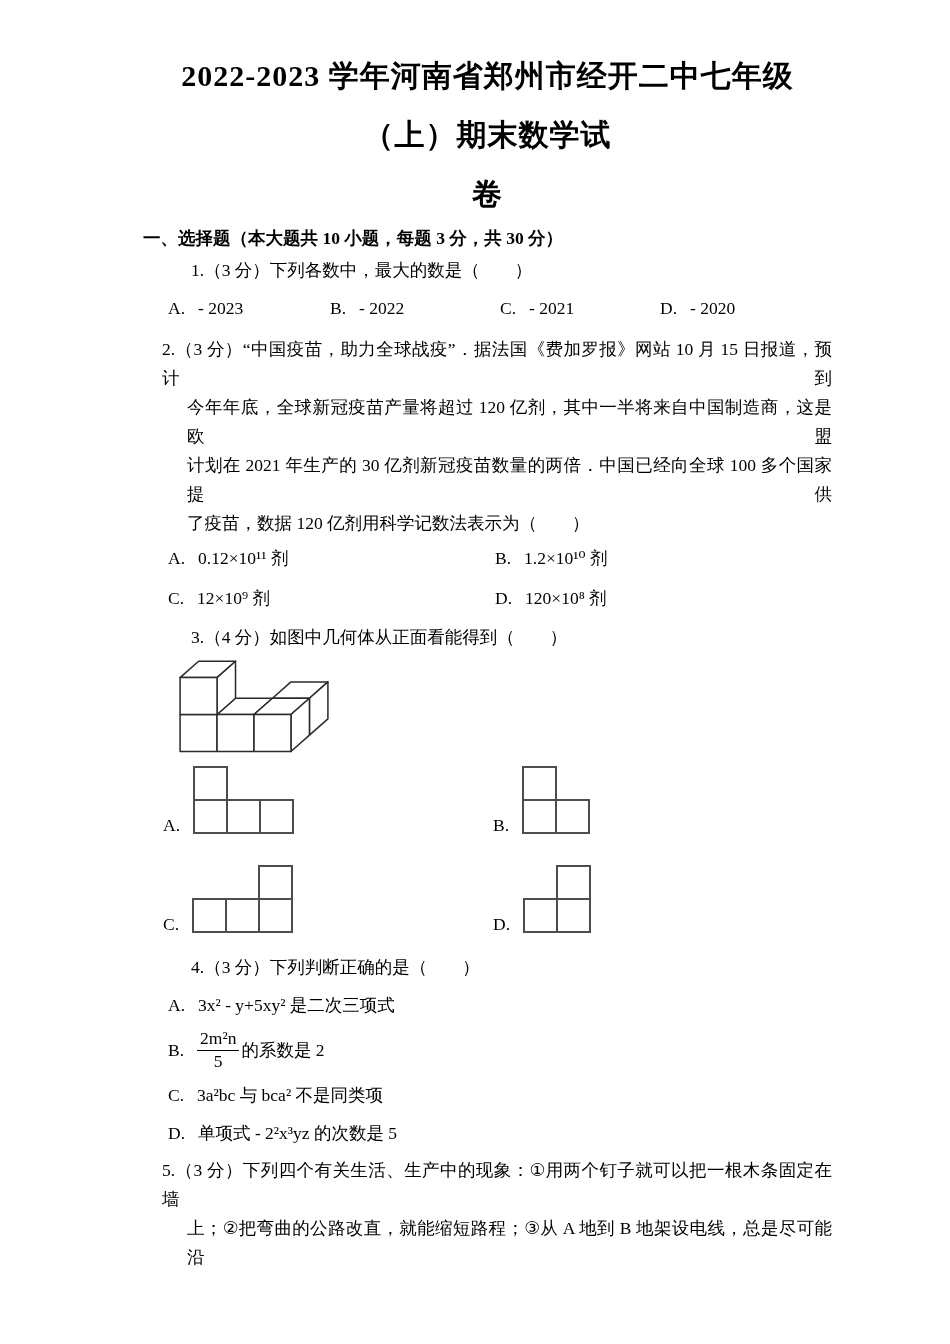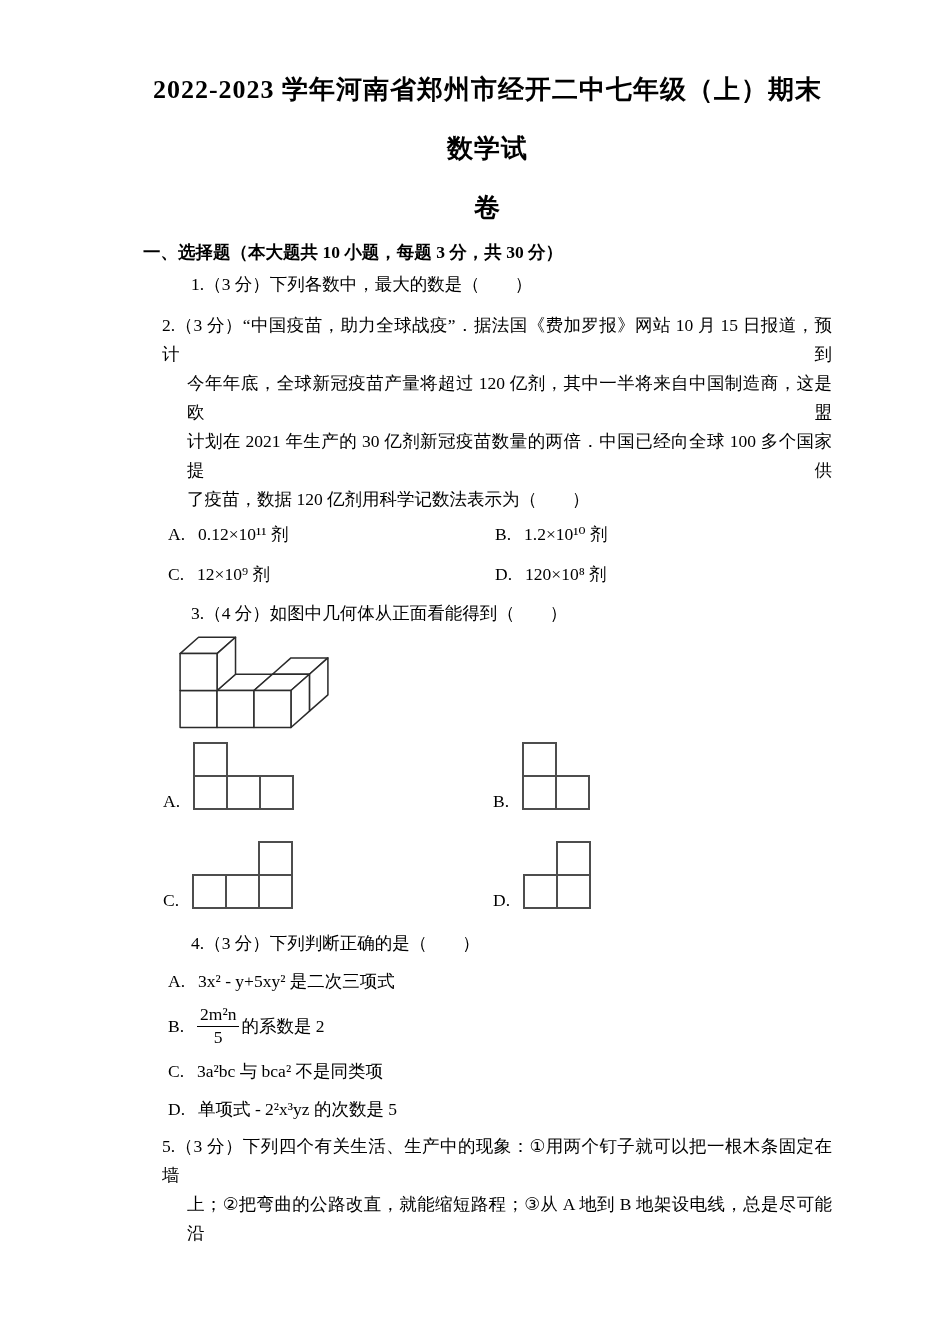--- a/index.html
+++ b/index.html
@@ -2,21 +2,21 @@
 <html><head>
 <meta charset="utf-8">
 <style>
   html,body{margin:0;padding:0;background:#ffffff;}
   .page{
     width:950px;height:1344px;overflow:hidden;background:#fff;color:#000;
     font-family:"Liberation Serif","DejaVu Serif","DejaVu Sans",serif;
     font-size:17.5px;position:relative;box-sizing:border-box;
     padding:0 118px 0 143px;
   }
-  .title{padding-top:60px;margin:0;text-align:center;font-size:26px;font-weight:bold;line-height:59px;letter-spacing:1px;}
+  .title{padding-top:46px;margin:0;text-align:center;font-size:30px;font-weight:bold;line-height:59px;letter-spacing:1px;}
   .title span{display:block;}
   .sec-head{font-weight:bold;line-height:26px;margin-top:2px;}
   .q{margin:0;}
   .hang{padding-left:25px;text-indent:-25px;line-height:38px;margin-left:48px;}
   .jl{line-height:29px;text-align:justify;text-align-last:justify;margin-left:19px;}
   .jl.cont{padding-left:25px;}
   .jl.last{text-align-last:left;}
   .q2blk{margin-top:8px;}
   .optrow4{display:grid;grid-template-columns:162px 170px 160px auto;padding-left:25px;line-height:38px;}
   .optrow2{display:grid;grid-template-columns:327px auto;padding-left:25px;line-height:40px;}
@@ -43,20 +43,26 @@
 
   <h1 class="title">
     <span>2022-2023 学年河南省郑州市经开二中七年级（上）期末数学试</span>
     <span>卷</span>
   </h1>
 
   <div class="sec-head">一、选择题（本大题共 10 小题，每题 3 分，共 30 分）</div>
 
   <div class="q">
     <p class="hang q"><span>1.</span><span>（3 分）下列各数中，最大的数是（　　）</span></p>
+    <div class="optrow4">
+      <span><span class="olab">A.</span><span>- 2023</span></span>
+      <span><span class="olab">B.</span><span>- 2022</span></span>
+      <span><span class="olab">C.</span><span>- 2021</span></span>
+      <span><span class="olab">D.</span><span>- 2020</span></span>
+    </div>
   </div>
 
   <div class="q q2blk">
     <div class="jl">2.（3 分）“中国疫苗，助力全球战疫”．据法国《费加罗报》网站 10 月 15 日报道，预计到</div>
     <div class="jl cont">今年年底，全球新冠疫苗产量将超过 120 亿剂，其中一半将来自中国制造商，这是欧盟</div>
     <div class="jl cont">计划在 2021 年生产的 30 亿剂新冠疫苗数量的两倍．中国已经向全球 100 多个国家提供</div>
     <div class="jl cont last">了疫苗，数据 120 亿剂用科学记数法表示为（　　）</div>
     <div class="optrow2">
       <span><span class="olab">A.</span><span>0.12×10¹¹ 剂</span></span>
       <span><span class="olab">B.</span><span>1.2×10¹⁰ 剂</span></span>

